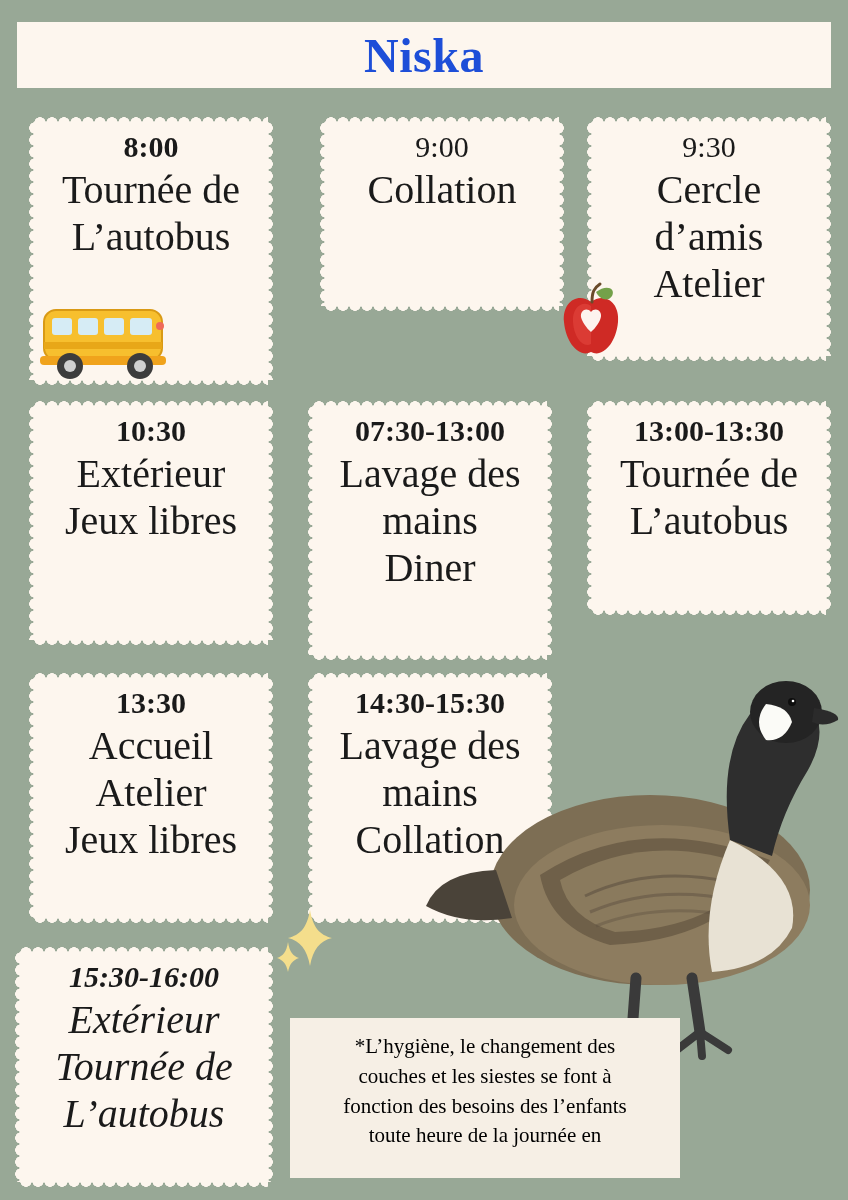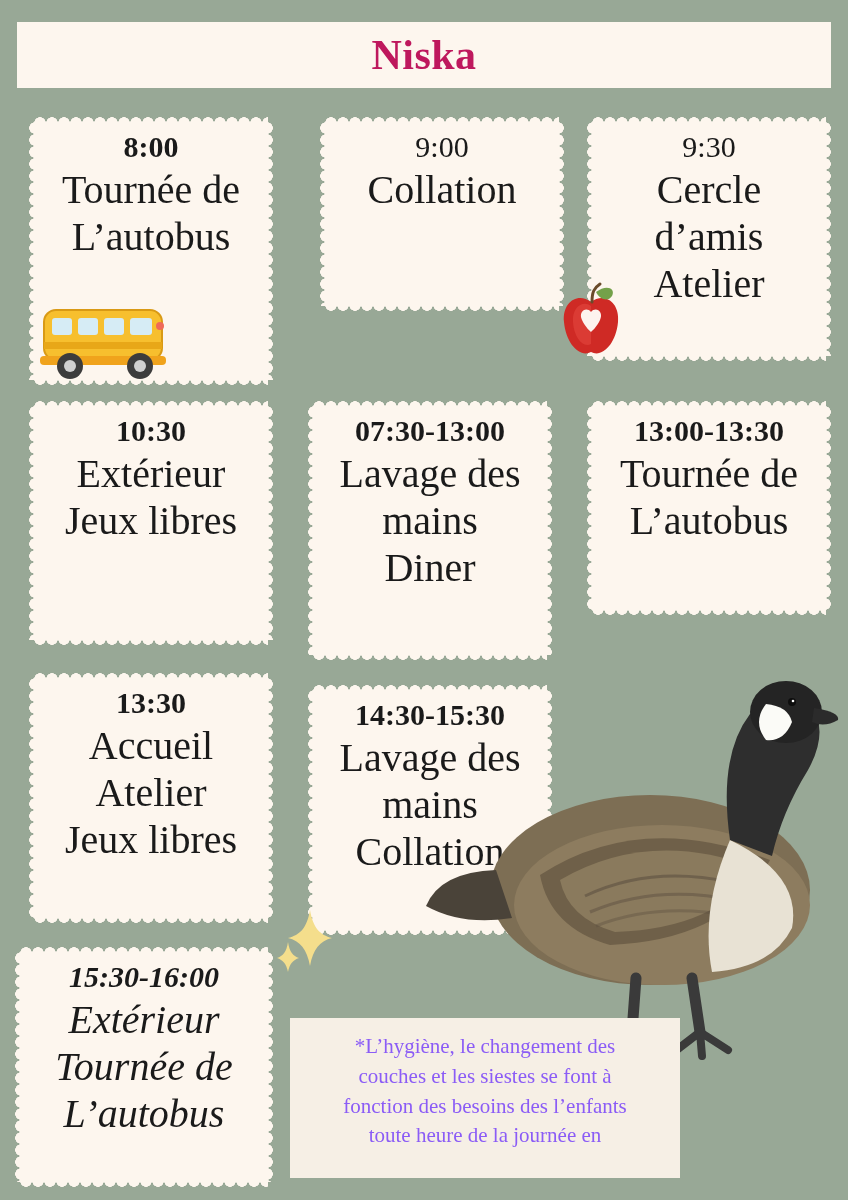--- a/index.html
+++ b/index.html
@@ -27,23 +27,23 @@
     left: 17px;
     top: 22px;
     width: 814px;
     height: 66px;
     background: #fdf6ee;
     display: flex;
     align-items: center;
     justify-content: center;
   }
   .title-text {
-    font-size: 42px;
+    font-size: 48px;
     font-weight: bold;
-    color: #be185d;
+    color: #1d4ed8;
     letter-spacing: 0.5px;
     font-family: "Liberation Serif", serif;
   }
 
   
   .card {
     position: absolute;
     background: #fdf6ee;
     box-sizing: border-box;
     display: flex;
@@ -105,40 +105,40 @@
   
   #card-0 { left: 34px;  top: 122px; width: 234px; height: 258px; }
   #card-1 { left: 325px; top: 122px; width: 234px; height: 184px; }
   #card-2 { left: 592px; top: 122px; width: 234px; height: 234px; }
 
   #card-3 { left: 34px;  top: 406px; width: 234px; height: 234px; }
   #card-4 { left: 313px; top: 406px; width: 234px; height: 249px; }
   #card-5 { left: 592px; top: 406px; width: 234px; height: 204px; }
 
   #card-6 { left: 34px;  top: 678px; width: 234px; height: 240px; }
-  #card-7 { left: 313px; top: 678px; width: 234px; height: 240px; margin-top: 12px; }
+  #card-7 { left: 313px; top: 678px; width: 234px; height: 240px; }
 
   #card-8 { left: 20px;  top: 952px; width: 248px; height: 230px; font-style: italic; }
 
   #card-0 .card-time, #card-3 .card-time, #card-6 .card-time { font-weight: 600; }
   #card-8 .card-time { font-weight: 600; }
   #card-4 .card-time, #card-5 .card-time, #card-7 .card-time { font-weight: 600; }
 
   
   .note-card {
     position: absolute;
     left: 290px;
     top: 1018px;
     width: 390px;
     height: 160px;
     background: #f6efe5;
     padding: 14px 16px 26px 16px;
     box-sizing: border-box;
     text-align: center;
-    color: #8b5cf6;
+    color: #000000;
     font-size: 21px;
     line-height: 1.42;
   }
 
   
   .art { position: absolute; }
 
   #bus-art   { left: 36px;  top: 296px; width: 140px; height: 90px; }
   #apple-art { left: 556px; top: 282px; width: 70px;  height: 80px; }
   #sparkle-art { left: 276px; top: 908px; width: 58px; height: 64px; }

